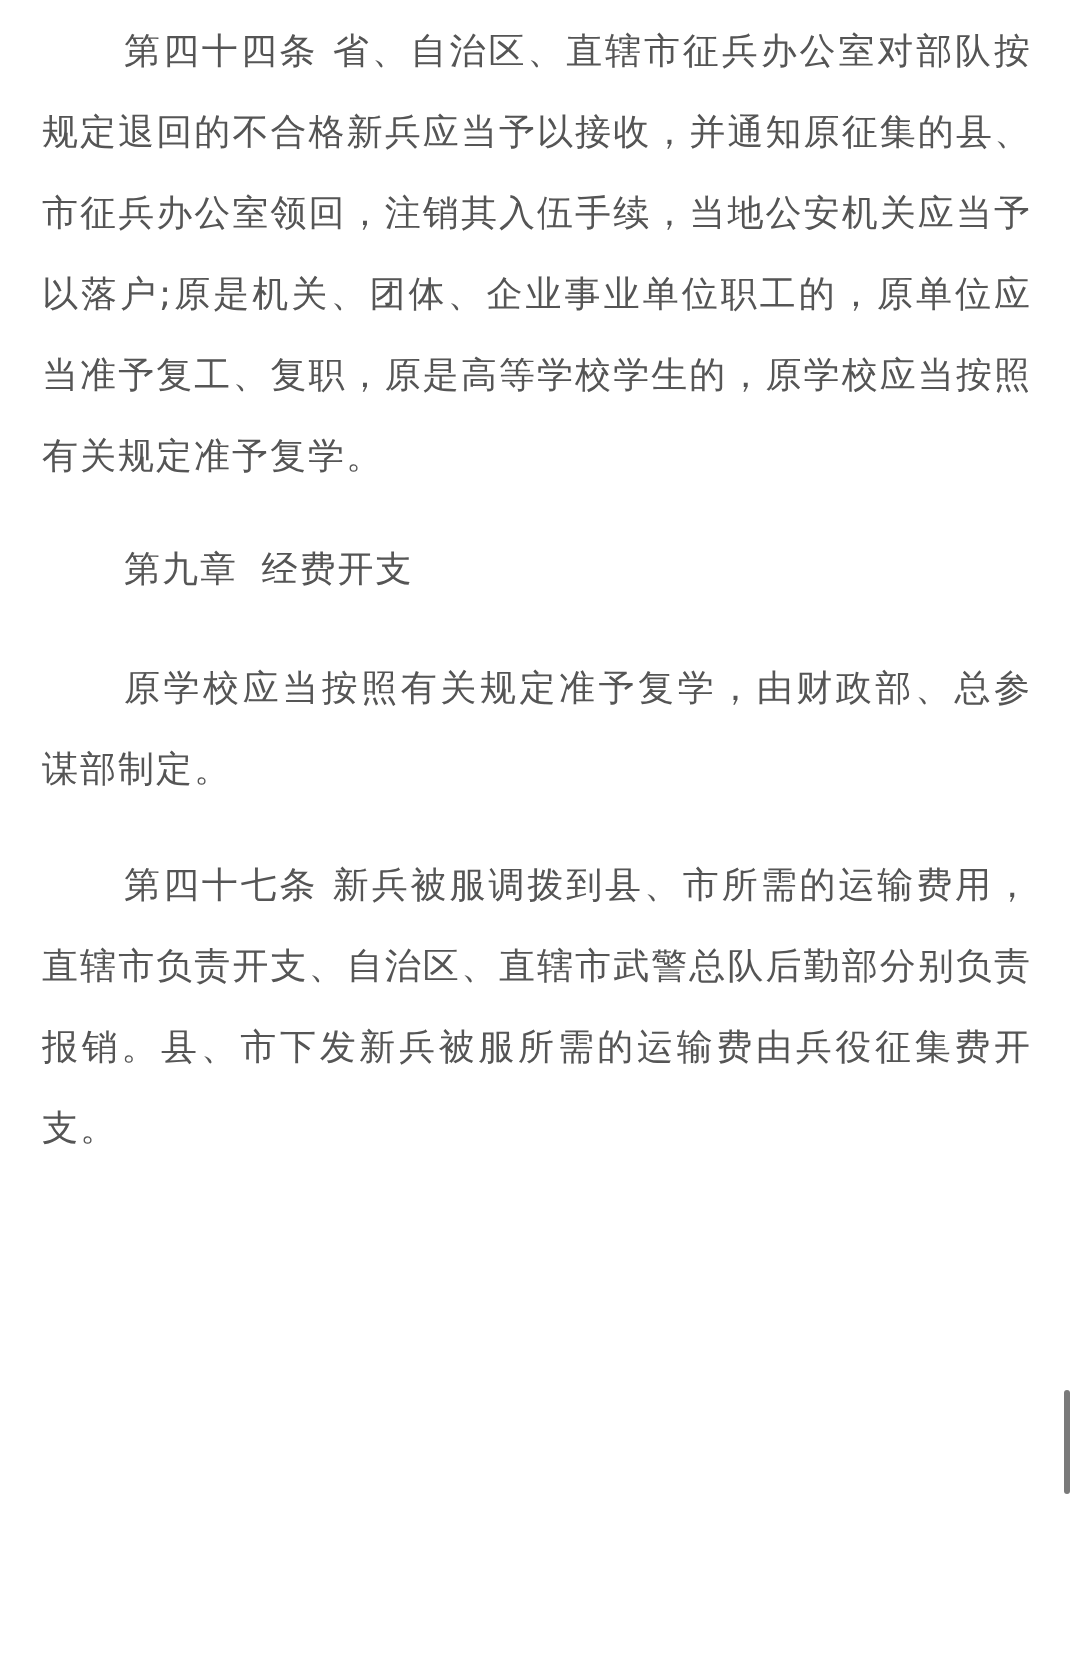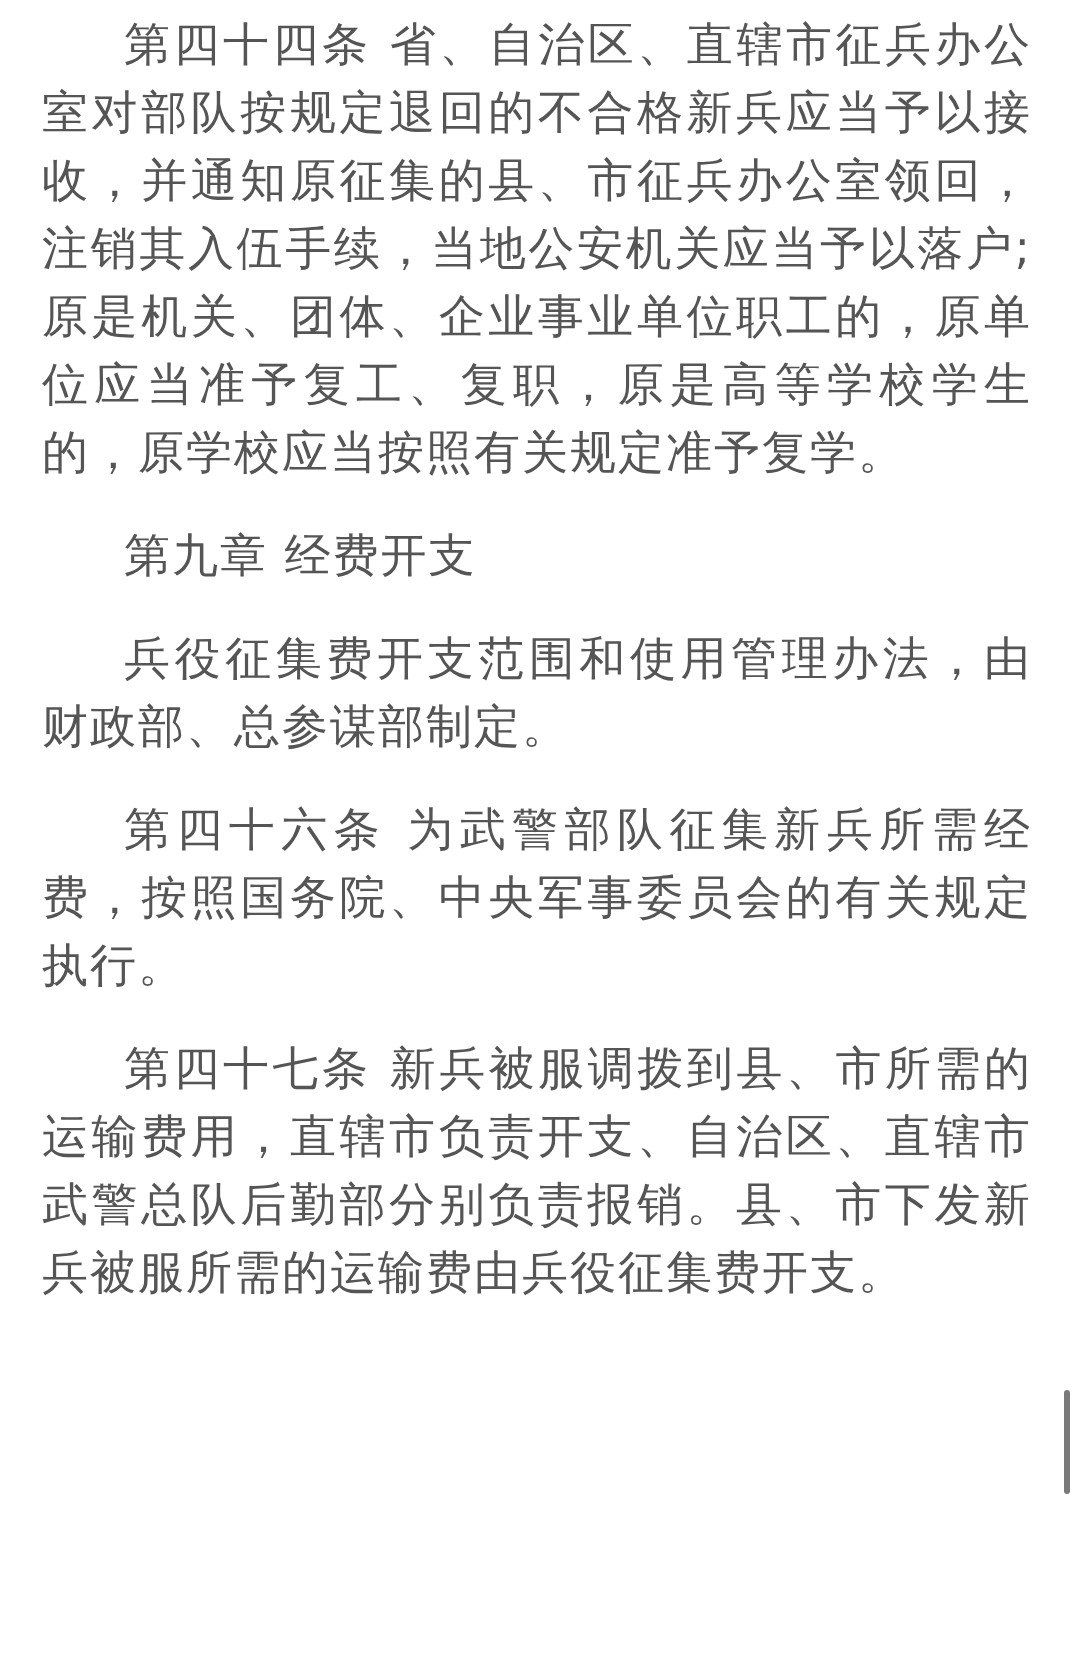--- a/index.html
+++ b/index.html
@@ -3,38 +3,37 @@
 <meta charset="utf-8">
 <style>
   html, body { margin: 0; padding: 0; background: #ffffff; }
   body {
     width: 1080px; height: 1659px; overflow: hidden; position: relative;
     font-family: "DejaVu Sans", "Liberation Sans", sans-serif;
     color: #555555;
   }
   .article { position: absolute; left: 42px; top: 10px; width: 990px; }
   .para {
-    font-size: 46px;
-    line-height: 68px;
+    font-size: 36px;
+    line-height: 81px;
     margin: 0 0 35px 0;
     text-indent: 82px;
     letter-spacing: 2px;
     text-align: justify;
     text-align-last: left;
   }
-  .para.heading { margin-bottom: 35px; }
+  .para.heading { margin-bottom: 35px; font-family: Liberation Mono, monospace; }
   .scrollbar {
     position: absolute; left: 1064px; top: 1390px;
     width: 6px; height: 104px; border-radius: 3px; background: #7a7a7a;
   }
 </style>
 </head>
 <body>
 
 <div class="article">
   <p class="para">第四十四条 省、自治区、直辖市征兵办公室对部队按规定退回的不合格新兵应当予以接收，并通知原征集的县、市征兵办公室领回，注销其入伍手续，当地公安机关应当予以落户;原是机关、团体、企业事业单位职工的，原单位应当准予复工、复职，原是高等学校学生的，原学校应当按照有关规定准予复学。</p>
   <p class="para heading">第九章 经费开支</p>
-  <p class="para">兵役征集费开支范围和使用管理办法，由财政部、总参谋部制定。</p>
-  <p class="para">第四十六条 为武警部队征集新兵所需经费，按照国务院、中央军事委员会的有关规定执行。</p>
+  <p class="para">原学校应当按照有关规定准予复学，由财政部、总参谋部制定。</p>
   <p class="para">第四十七条 新兵被服调拨到县、市所需的运输费用，直辖市负责开支、自治区、直辖市武警总队后勤部分别负责报销。县、市下发新兵被服所需的运输费由兵役征集费开支。</p>
 </div>
 
 <div class="scrollbar"></div>
 
 </body></html>

